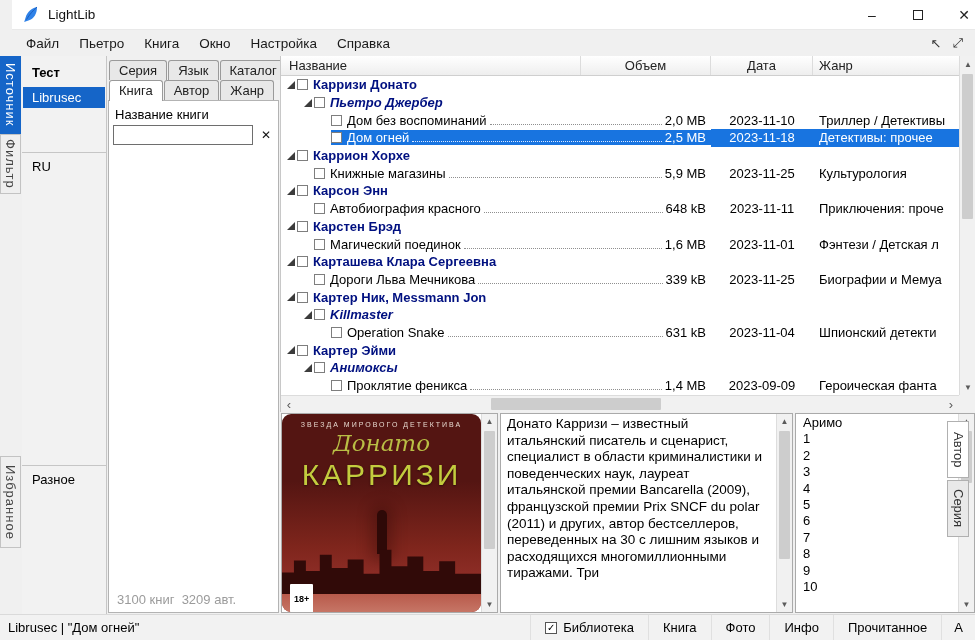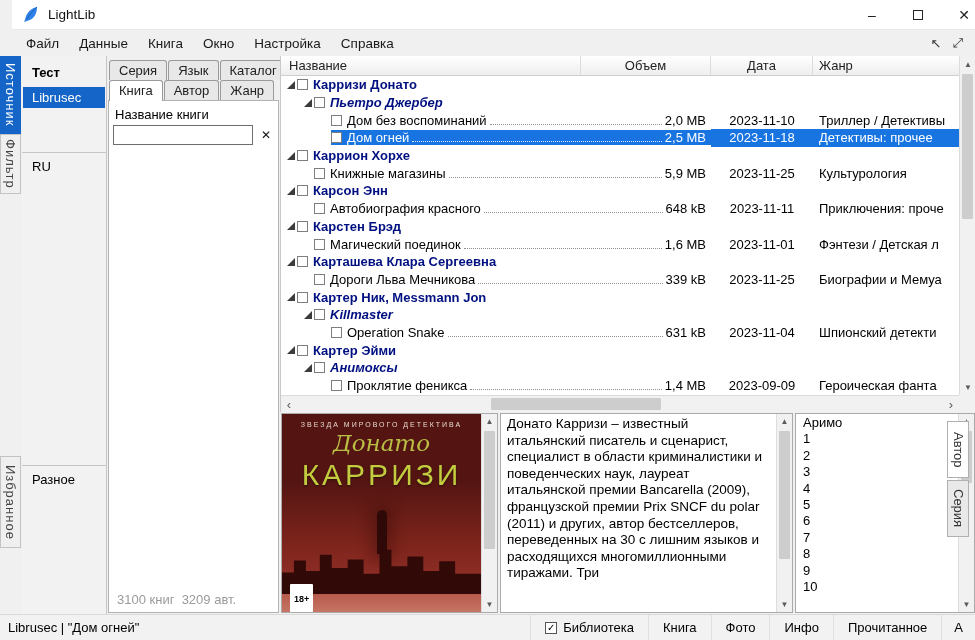--- a/index.html
+++ b/index.html
@@ -95,21 +95,21 @@
   .tree-vthumb { top:18px; height:145px; }
   .hsb { position:absolute; left:0; right:16px; bottom:0; height:17px; background:#f1f1f1; border-top:1px solid #dcdcdc; }
   .hsb .sbtn { width:16px; height:16px; position:absolute; top:0; font-size:13px; }
   .hsb .left { left:0; } .hsb .right { right:0; }
   .hthumb { position:absolute; top:2px; height:12px; left:210px; width:170px; background:#cdcdcd; border-radius:1px; }
   .sbcorner { position:absolute; right:0; bottom:0; width:16px; height:17px; background:#f1f1f1; }
 
   
   .panel { position:absolute; top:413px; height:200px; background:#fff; border:1px solid #aaaaaa; }
   .coverpanel { left:281px; width:217px; }
-  .coverview { position:absolute; left:0; top:0; bottom:0; right:16px; overflow:hidden; background:#fff; }
+  .coverview { position:absolute; left:0; top:0; bottom:0; right:16px; overflow:hidden; background:#fff;border-radius:9px; }
   .coversb { position:absolute; right:0; top:0; bottom:0; width:16px; background:#f1f1f1; border-left:1px solid #ddd; }
   .coversb .sbtn { width:15px; height:15px; }
   .coversb .down { position:absolute; bottom:0; }
   .cover-thumb { top:17px; height:118px; }
 
   .coverart { position:absolute; left:0; top:0; width:100%; height:240px;
     background:linear-gradient(180deg,var(--cover-bg1) 0%,var(--cover-bg1) 28%,var(--cover-bg2) 55%,#93302a 72%,var(--cover-bg2) 100%); }
   .tagline { position:absolute; top:7px; left:0; right:0; text-align:center; font-size:7px; letter-spacing:2px; color:#e6d8ce; }
   .cov-first { position:absolute; top:16px; left:0; right:0; text-align:center; font-family:"DejaVu Serif",serif; font-style:italic; font-size:23px; color:#b9be45; }
   .cov-last { position:absolute; top:44px; left:0; right:0; text-align:center; font-size:30px; letter-spacing:3px; color:var(--cover-title); text-shadow:0 1px 2px rgba(0,0,0,.5); }
@@ -161,21 +161,21 @@
       <span class="winbtn">–</span>
       <span class="winbtn">
           <span class="maxbox"></span>
         </span>
       <span class="winbtn">✕</span>
     </div>
   </div>
 
   <div class="menubar">
     <span class="mitem">Файл</span>
-      <span class="mitem">Данные</span>
+      <span class="mitem">Пьетро</span>
       <span class="mitem">Книга</span>
       <span class="mitem">Окно</span>
       <span class="mitem">Настройка</span>
       <span class="mitem">Справка</span>
     <div class="menu-right">
       <span class="tool-arrow">↖</span>
       <span class="tool-arrow">⤢</span>
     </div>
   </div>
 

